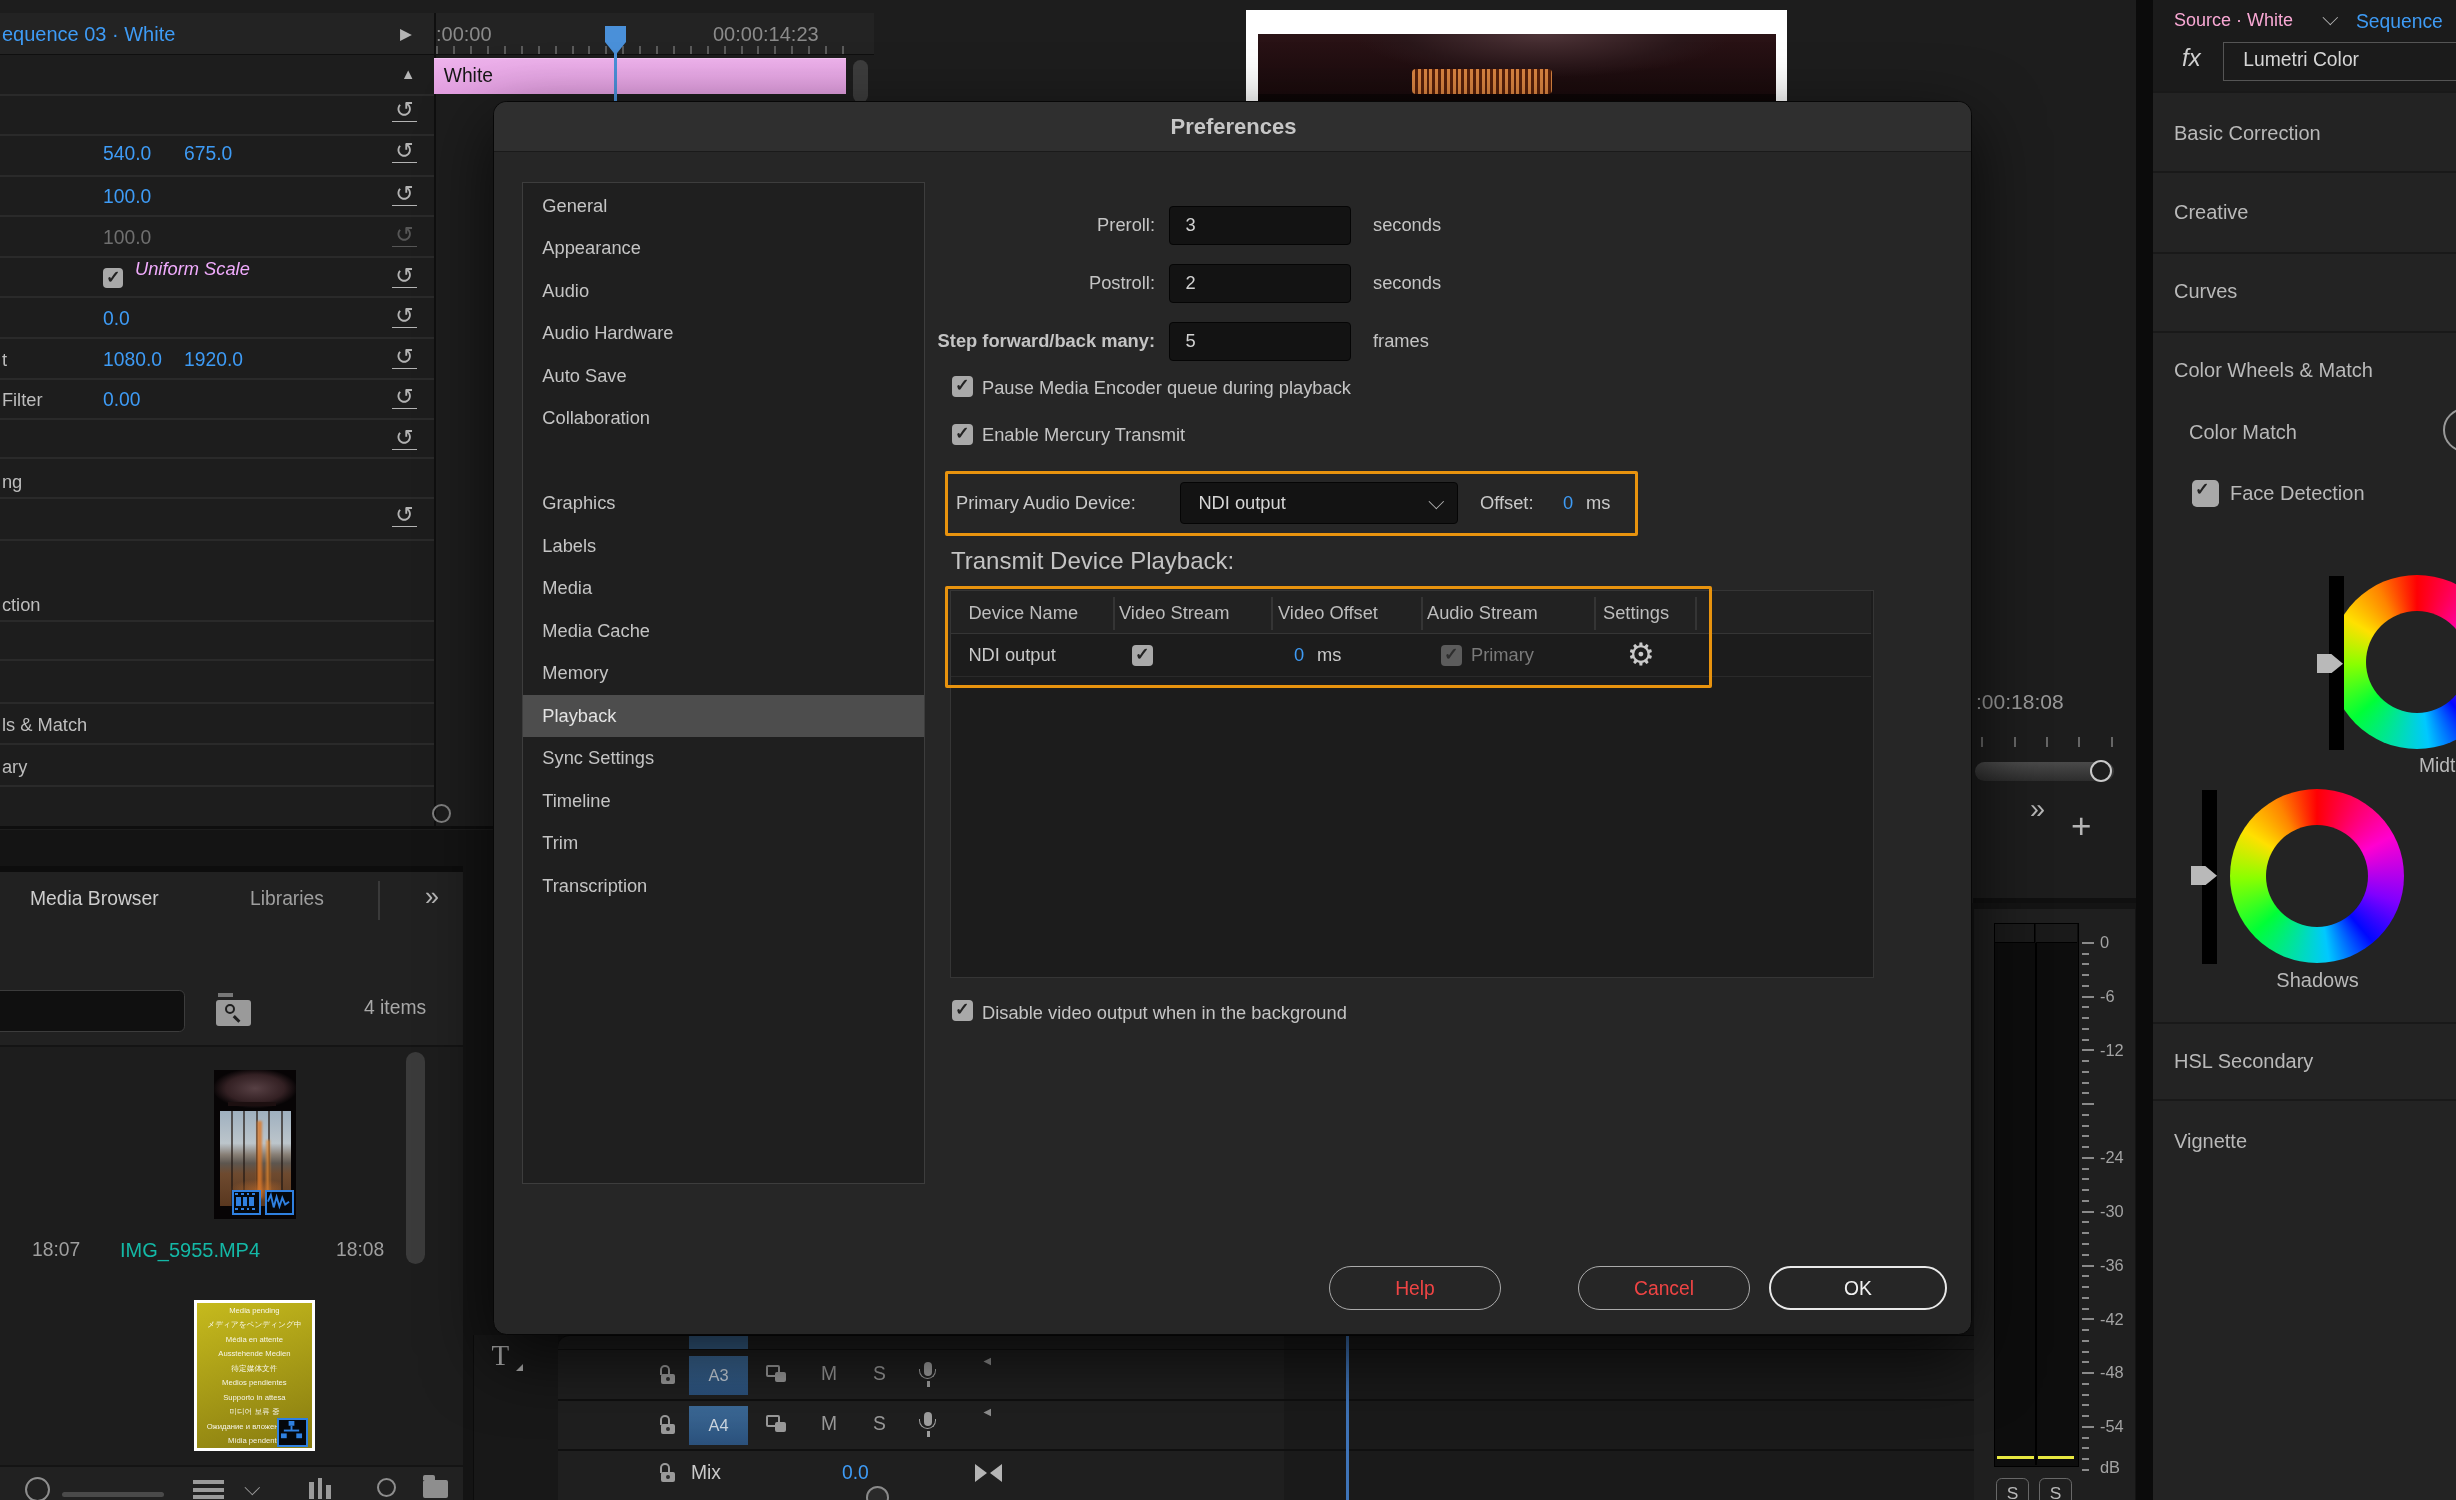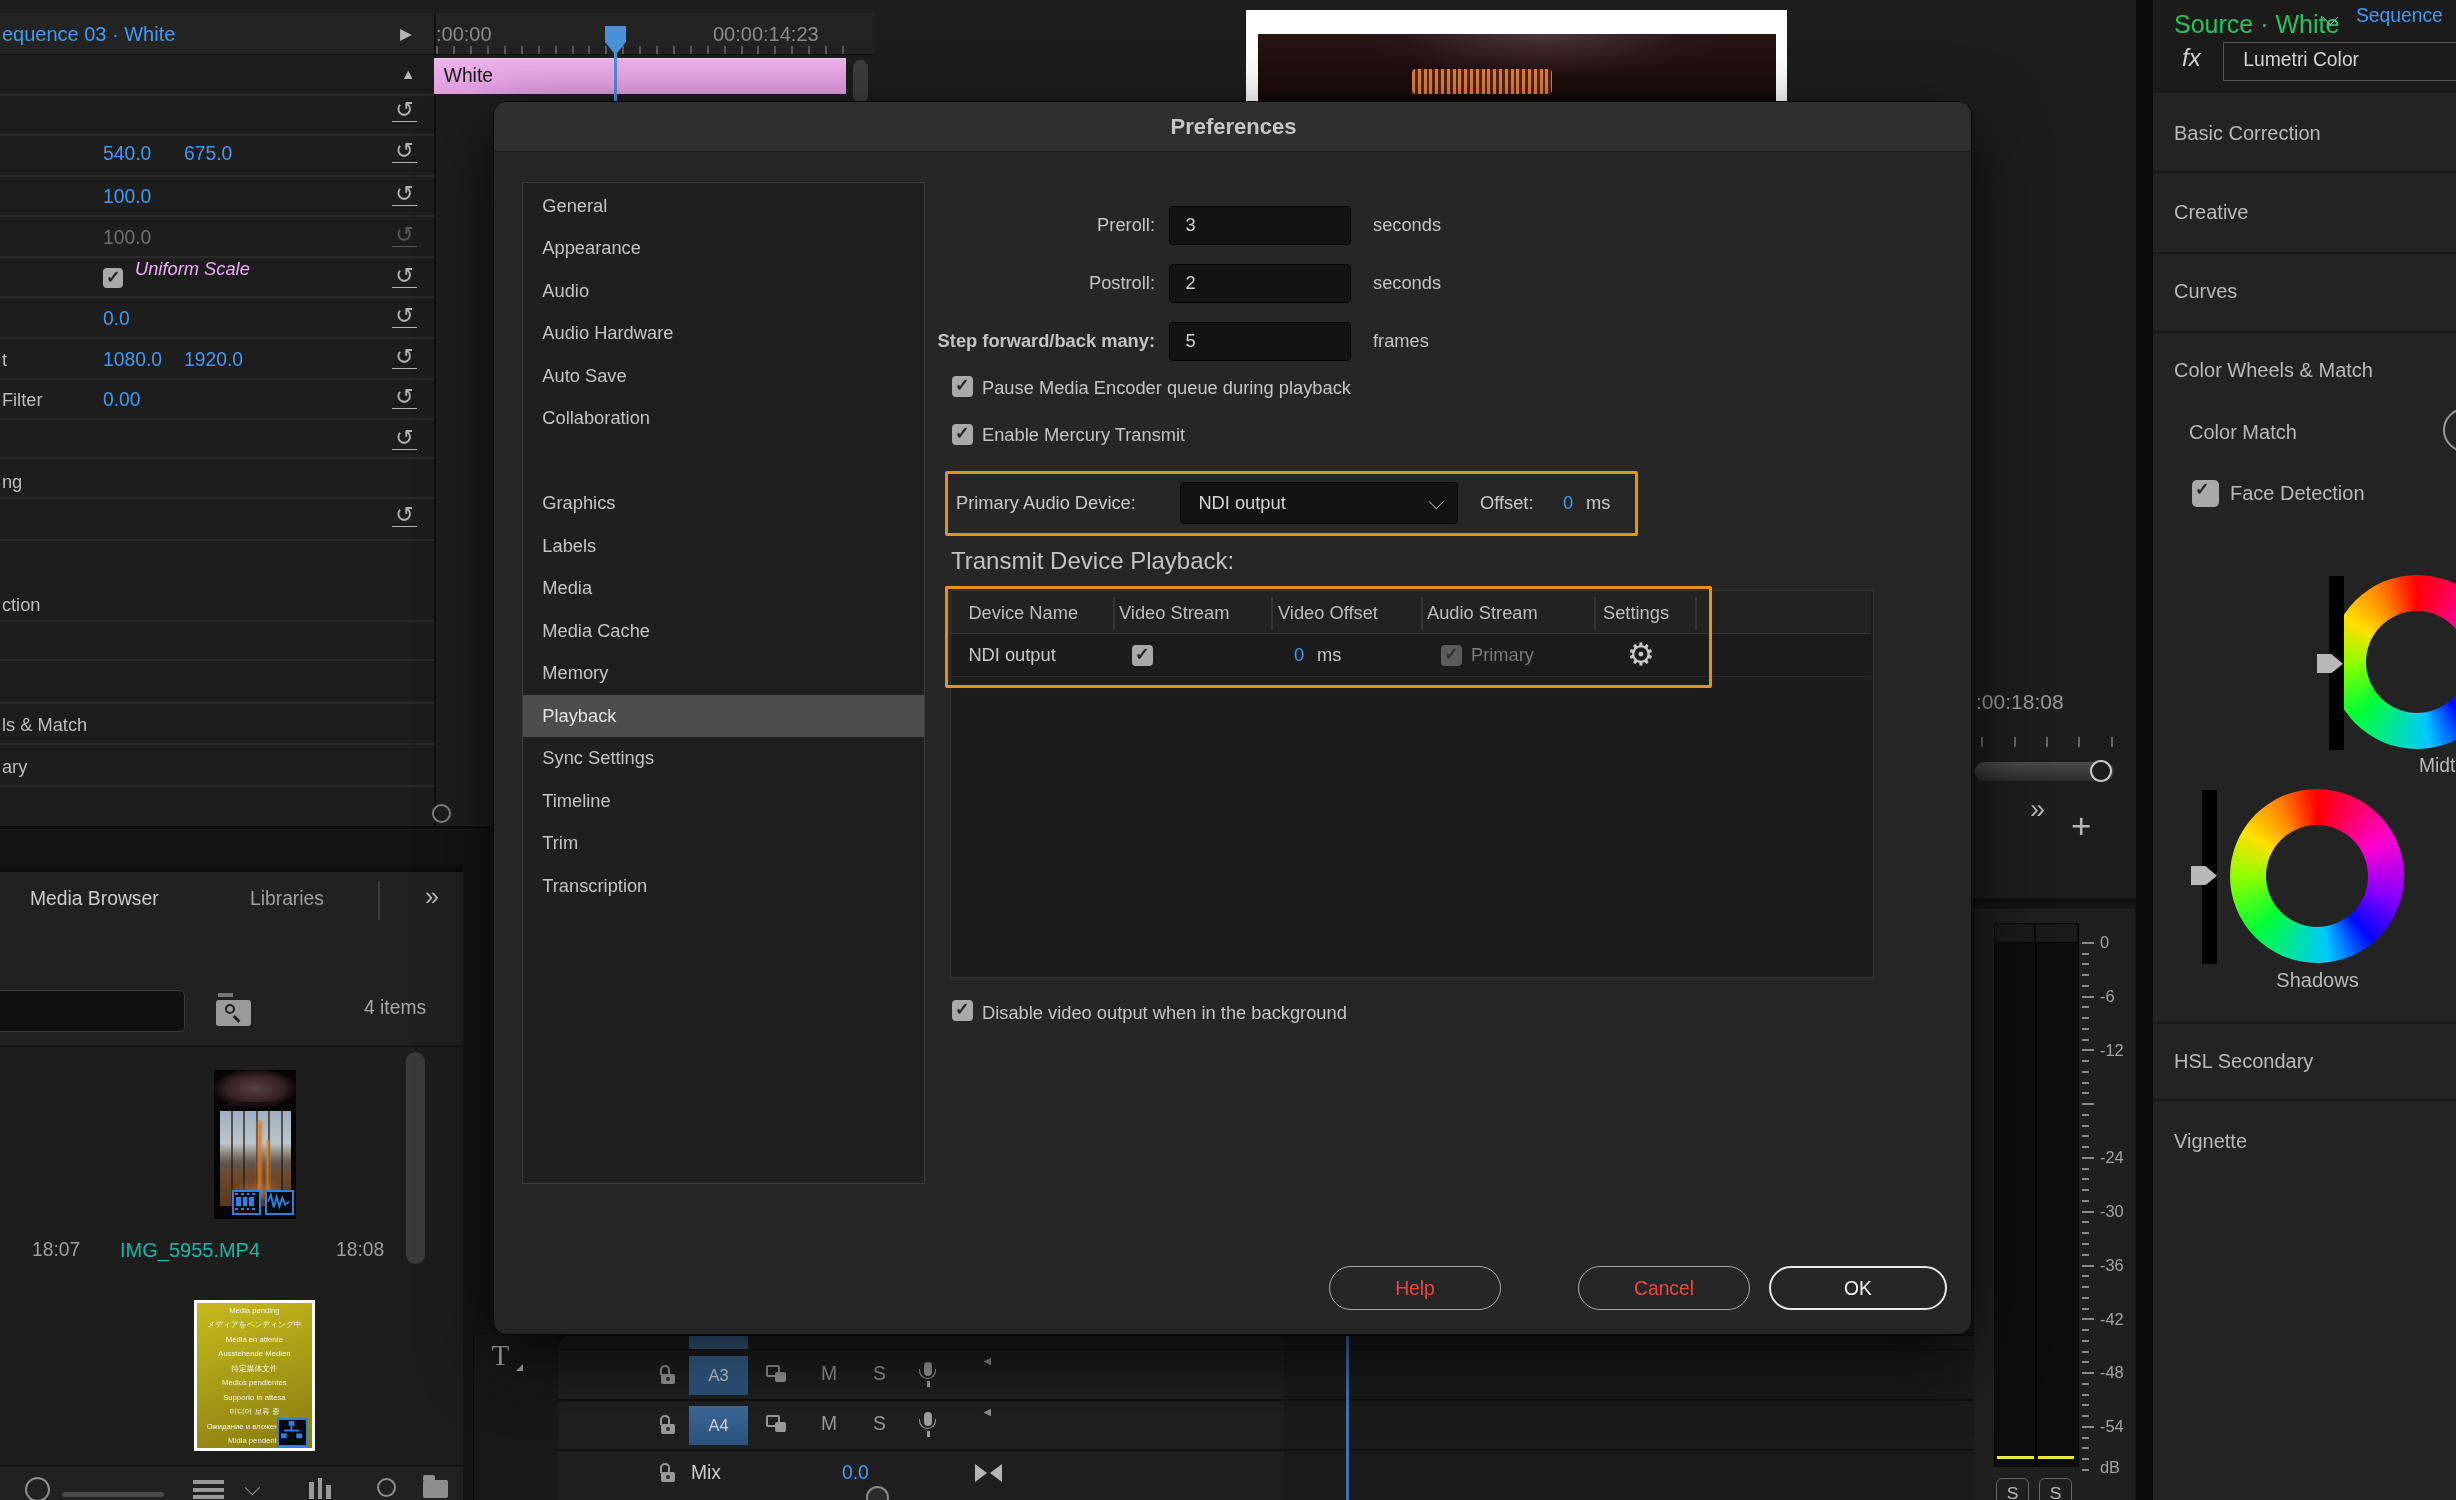--- a/index.html
+++ b/index.html
@@ -254,23 +254,23 @@
       <div class="meter-lbl" style="left:126px;top:454px;">-48</div>
       <div class="meter-lbl" style="left:126px;top:508px;">-54</div>
       <div class="meter-lbl" style="left:126px;top:549px;">dB</div>
     </div>
   <button class="abs" style="left:22px;top:569px;width:33px;height:31px;background:transparent;border:1.9px solid #686868;border-radius:5.8px;color:#b9b9b9;font-size:17.4px;">S</button>
   <button class="abs" style="left:65px;top:569px;width:33px;height:31px;background:transparent;border:1.9px solid #686868;border-radius:5.8px;color:#b9b9b9;font-size:17.4px;">S</button>
 </div>
 
 <div class="abs" style="left:2153px;top:0;width:303px;height:1500px;background:#232323;overflow:hidden;">
   <div class="abs" style="left:0;top:0;width:303px;height:91px;background:#1b1b1b;"></div>
-  <div class="txt" style="left:21px;top:9.7px;font-size:25px;color:#22c55e;">Source · White</div>
+  <div class="txt" style="left:21px;top:9.7px;font-size:18px;color:#f9a8d4;">Source · White</div>
   <div class="chev" style="left:172px;top:11.6px;"></div>
-  <div class="txt blue" style="left:203px;top:5px;font-size:19.3px;">Sequence</div>
+  <div class="txt blue" style="left:203px;top:11px;font-size:19.3px;">Sequence</div>
   <div class="txt" style="left:29px;top:44px;font-size:24px;font-style:italic;color:#cfcfcf;">fx</div>
   <div class="abs" style="left:70px;top:42px;width:234px;height:39px;border:1.9px solid #555;background:#1b1b1b;">
     <div class="txt" style="left:19.3px;top:5.8px;font-size:19.3px;color:#d6d6d6;">Lumetri Color</div>
   </div>
   <div id="lum-secs">
       <div class="lum-div" style="top:91px;left:0;"></div>
       <div class="lum-div" style="top:171px;left:0;"></div>
       <div class="lum-div" style="top:252px;left:0;"></div>
       <div class="lum-div" style="top:331px;left:0;"></div>
       <div class="lum-sec" style="left:21px;top:122px;">Basic Correction</div>

